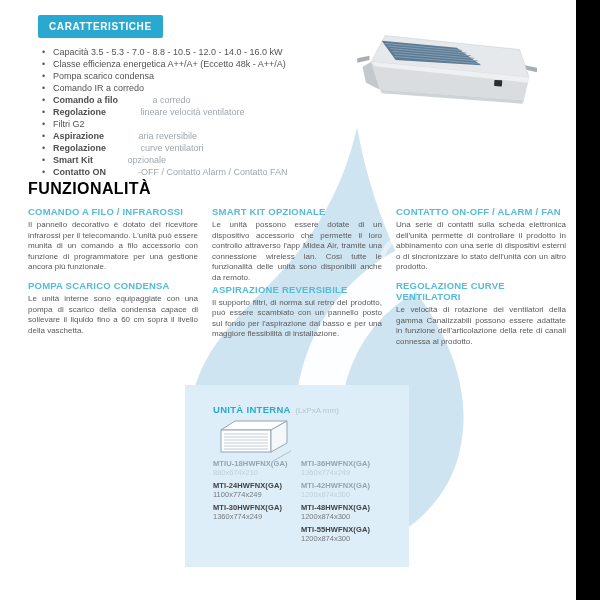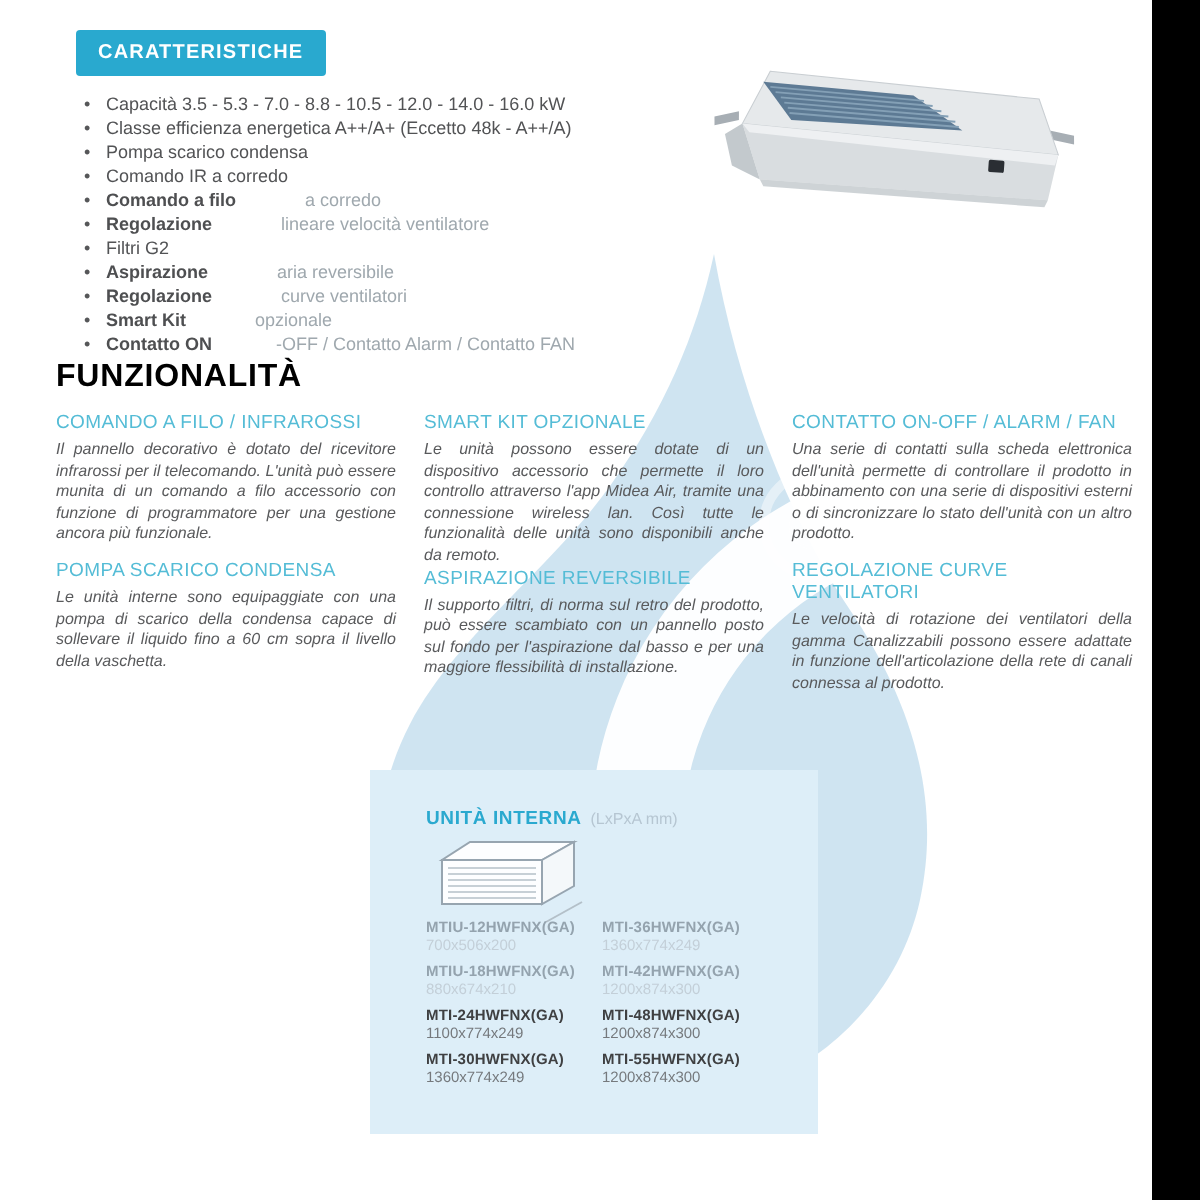--- a/index.html
+++ b/index.html
@@ -18,22 +18,22 @@
   .bullets li::before{content:"•";position:absolute;left:2px;top:0;color:#565759;font-size:9px;}
   .b-strong{color:#525355;}
   li.split .b-strong{font-weight:bold;color:#4e4f51;}
   .b-light{color:#9fa8ae;padding-left:32px;}
 
   .func-title{position:absolute;left:28px;top:180px;font-size:16px;font-weight:bold;
     color:#000000;letter-spacing:.4px;z-index:3;}
 
   .cols{position:absolute;left:28px;top:206px;width:538px;display:flex;gap:14px;z-index:3;}
   .col{flex:1;min-width:0;}
-  .sec h4{margin:0 0 3px 0;font-size:9.5px;font-weight:normal;color:#54bcd6;letter-spacing:.2px;}
-  .sec p{margin:0;font-size:8px;line-height:10.6px;color:#595a5c;text-align:justify;font-style:italic;}
+  .sec h4{margin:0 0 3px 0;font-size:9.5px;font-weight:bold;color:#54bcd6;letter-spacing:.2px;}
+  .sec p{margin:0;font-size:8px;line-height:10.6px;color:#595a5c;text-align:justify;}
   .sec.first{min-height:74px;}
 
   .photo{position:absolute;left:352px;top:26px;width:192px;height:82px;z-index:3;}
 
   .panel{position:absolute;left:185px;top:385px;width:224px;height:182px;background:#ddeef8;z-index:2;}
   .panel-inner{position:relative;width:100%;height:100%;z-index:3;}
   .panel-title{position:absolute;left:28px;top:14px;white-space:nowrap;}
   .panel-title .t1{font-size:9.5px;font-weight:bold;color:#2aa9cf;letter-spacing:.3px;}
   .panel-title .t2{font-size:8px;color:#b6c6d2;}
   .unit-draw{position:absolute;left:26px;top:32px;width:84px;height:48px;}
@@ -75,24 +75,20 @@
         <line x1="13" y1="17" x2="57" y2="17" stroke="#b4c0c9" stroke-width="0.8"></line>
         <line x1="13" y1="20" x2="57" y2="20" stroke="#b4c0c9" stroke-width="0.8"></line>
         <line x1="13" y1="23" x2="57" y2="23" stroke="#b4c0c9" stroke-width="0.8"></line>
         <line x1="13" y1="26" x2="57" y2="26" stroke="#b4c0c9" stroke-width="0.8"></line>
         <line x1="13" y1="29" x2="57" y2="29" stroke="#b4c0c9" stroke-width="0.8"></line>
         <line x1="13" y1="32" x2="57" y2="32" stroke="#b4c0c9" stroke-width="0.8"></line>
         <line x1="62" y1="44" x2="80" y2="34" stroke="#b4c0c9" stroke-width="1"></line>
       </svg>
 
       <div class="mcol left">
-        <div class="entry muted">
-          <div class="mname">MTIU-12HWFNX(GA)</div>
-          <div class="mdims">700x506x200</div>
-        </div>
         <div class="entry muted">
           <div class="mname">MTIU-18HWFNX(GA)</div>
           <div class="mdims">880x674x210</div>
         </div>
         <div class="entry">
           <div class="mname">MTI-24HWFNX(GA)</div>
           <div class="mdims">1100x774x249</div>
         </div>
         <div class="entry">
           <div class="mname">MTI-30HWFNX(GA)</div>

